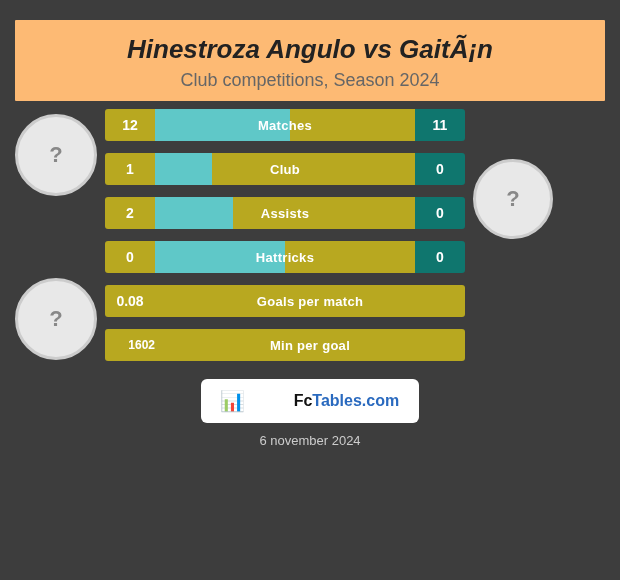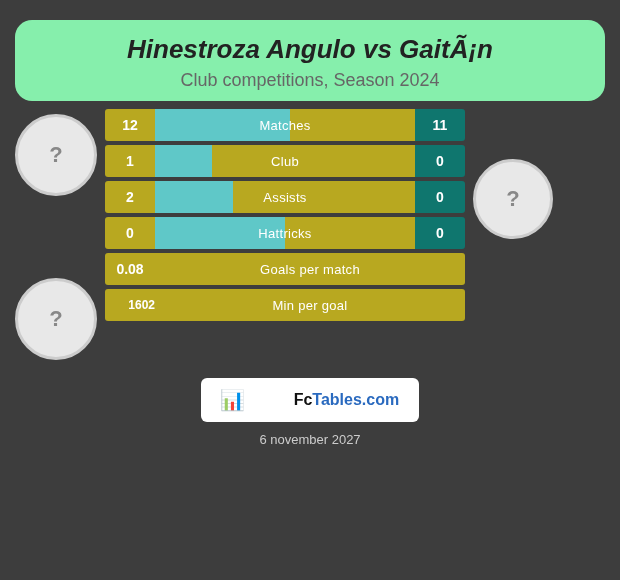--- a/index.html
+++ b/index.html
@@ -38,21 +38,21 @@
     }
 
     .avatar-circle.small {
       width: 75px;
       height: 75px;
     }
 
     .stats-table {
       display: flex;
       flex-direction: column;
-      gap: 4px;
+      gap: 12px;
       width: 360px;
     }
 
     .stat-row {
       display: flex;
       align-items: center;
       height: 32px;
       border-radius: 3px;
       overflow: hidden;
       position: relative;
@@ -89,21 +89,21 @@
       position: absolute;
       left: 0;
       top: 0;
       height: 100%;
       background: #5fc8c8;
     }
 
     .stat-center-label {
       position: relative;
       z-index: 2;
-      font-weight: normal;
+      font-weight: bold;
       color: #fff;
       font-size: 13px;
       letter-spacing: 0.3px;
     }
 
     .stat-right {
       background: #b8a820;
       color: #fff;
       font-weight: bold;
       font-size: 14px;
@@ -133,21 +133,21 @@
       display: flex;
       align-items: center;
       gap: 8px;
     }
   </style>
 </head>
 <body>
 
 <div class="container">
 
-  <div style="background:#86efac; width:590px; border-radius:17px; padding:14px 20px 10px; text-align:center; margin-bottom:8px;">
+  <div style="background:#fdba74; width:590px; border-radius:1px; padding:14px 20px 10px; text-align:center; margin-bottom:8px;">
     <div style="font-size:26px; font-weight:bold; color:#222; font-style:italic; margin-bottom:5px;">Hinestroza Angulo vs GaitÃ¡n</div>
     <div style="font-size:18px; color:#666;">Club competitions, Season 2024</div>
   </div>
 
   <div style="display:flex; align-items:flex-start; width:590px; gap:0;">
 
     <div style="display:flex; flex-direction:column; gap:12px; margin-right:8px; margin-top:5px;">
       <div class="avatar-circle" style="width:82px;height:82px;">
         <span>?</span>
       </div>
@@ -239,15 +239,15 @@
 
   </div>
 
   <div class="logo-area">
     <span style="font-size:20px;">📊</span>
     <span style="font-weight:bold; font-size:16px; color:#111;margin-left:40px;">
       Fc<span style="color:#2a6abf;">Tables.com</span>
     </span>
   </div>
 
-  <div style="color:#ccc; font-size:13px; text-align:center; margin-top:10px;">6 november 2027</div>
+  <div style="color:#ccc; font-size:13px; text-align:center; margin-top:10px;">6 november 2024</div>
 
 </div>
 
 </body></html>

